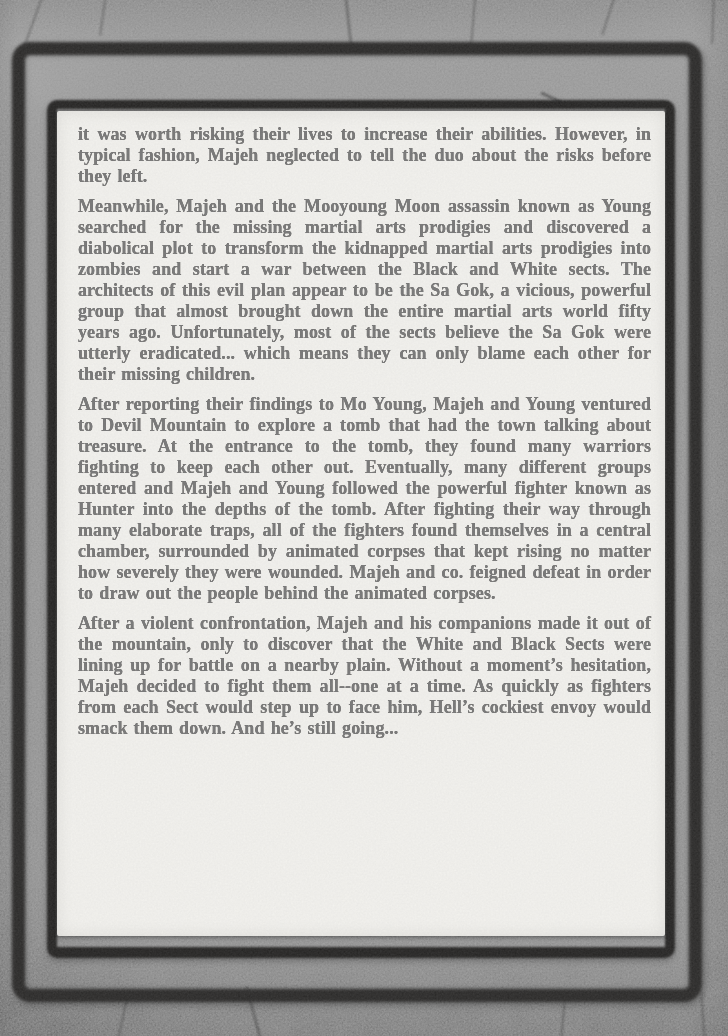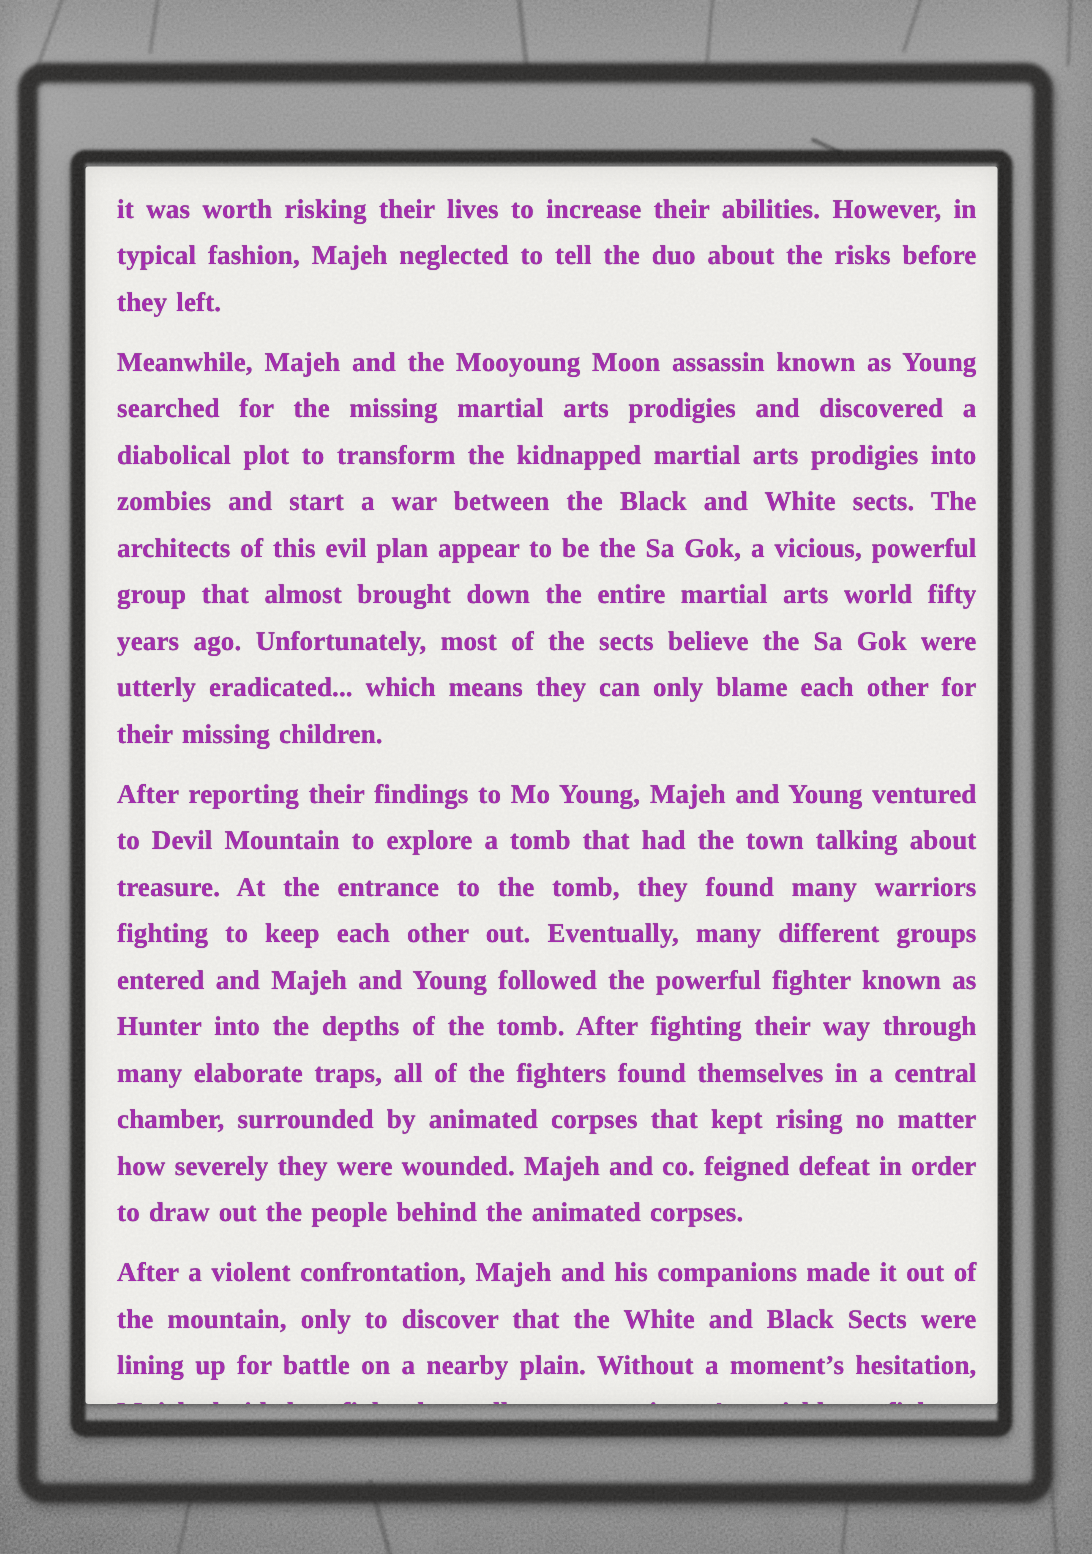--- a/index.html
+++ b/index.html
@@ -61,23 +61,23 @@
     background: #f6f5f1;
     border-radius: 2px;
     box-shadow: 0 0 4px 1px rgba(10,10,10,0.55), inset 0 0 16px rgba(40,40,40,0.10);
     padding: 13px 14px 0 21px;
     box-sizing: border-box;
     overflow: hidden;
   }
   .panel p {
     margin: 0 0 9px 0;
     font-size: 18px;
-    line-height: 31px;
+    line-height: 21px;
     font-weight: bold;
-    color: #a21caf;
+    color: #737373;
     text-align: justify;
     word-spacing: 1.5px;
     letter-spacing: 0.1px;
     text-shadow: 0 0 0.5px rgba(23,19,16,0.75);
   }
 </style>
 </head>
 <body>
 
 <div class="page">

